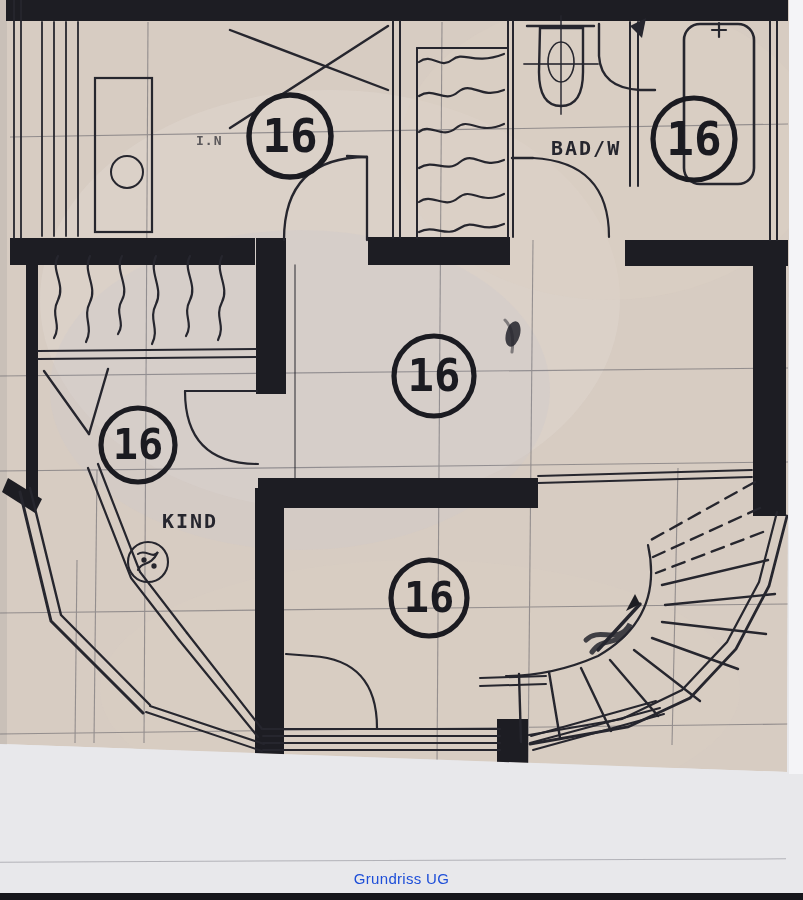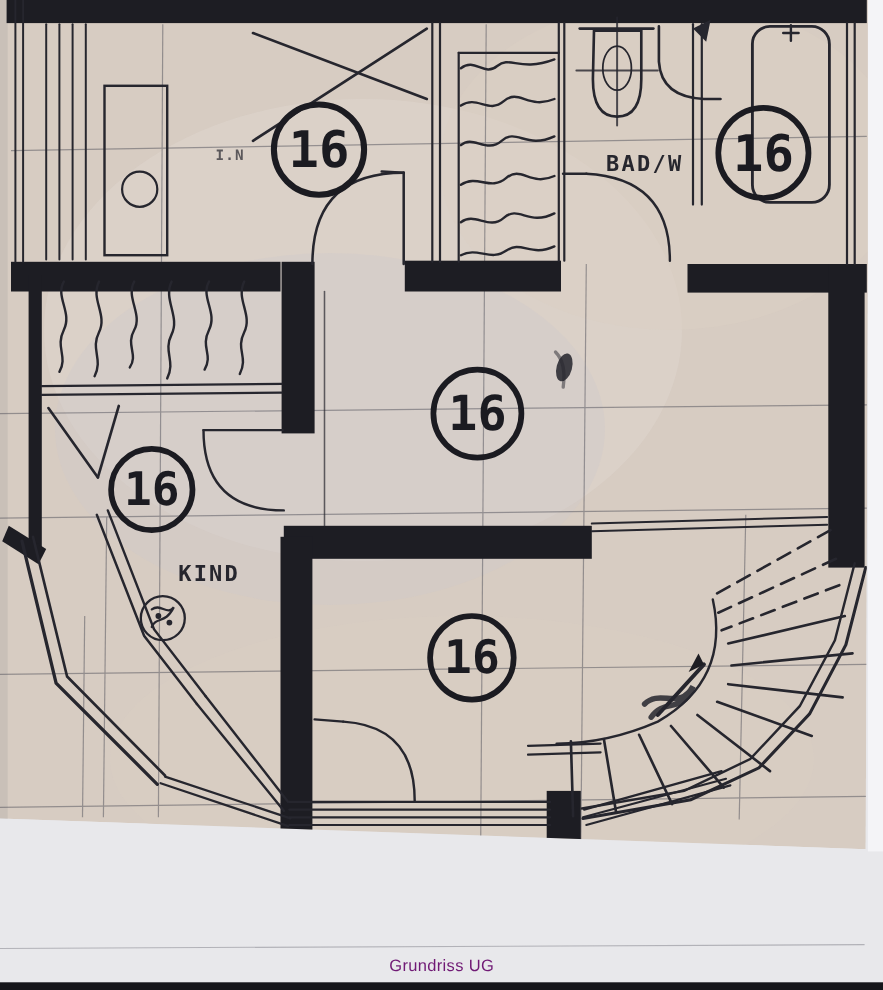--- a/index.html
+++ b/index.html
@@ -5,21 +5,21 @@
   html,body{margin:0;padding:0;background:#dfdfe3;}
   .shot{
     position:relative;width:803px;height:900px;overflow:hidden;
     background:#e8e8eb;font-family:"DejaVu Sans",sans-serif;
   }
   .plan-svg{position:absolute;left:0;top:0;}
   .right-strip{position:absolute;left:789px;top:0;width:14px;height:774px;background:#f4f4f7;}
   .caption-line{position:absolute;left:0;top:860px;width:786px;height:1px;background:#b2b2b8;transform:rotate(-0.25deg);}
   .caption{
     position:absolute;left:0;top:870px;width:803px;text-align:center;
-    font:15px "Liberation Sans", sans-serif;color:#701a75;letter-spacing:.3px;
+    font:15px "Liberation Sans", sans-serif;color:#1d4ed8;letter-spacing:.3px;
   }
   .bottom-bar{position:absolute;left:0;top:893px;width:803px;height:7px;background:#15151a;}
   text.badge{font-family:"DejaVu Sans Mono",monospace;font-weight:bold;fill:#1b1b21;}
   text.room-label{font-family:"DejaVu Sans Mono",monospace;font-weight:bold;fill:#26262e;}
 </style>
 </head>
 <body>
 
 <div class="shot">
 

